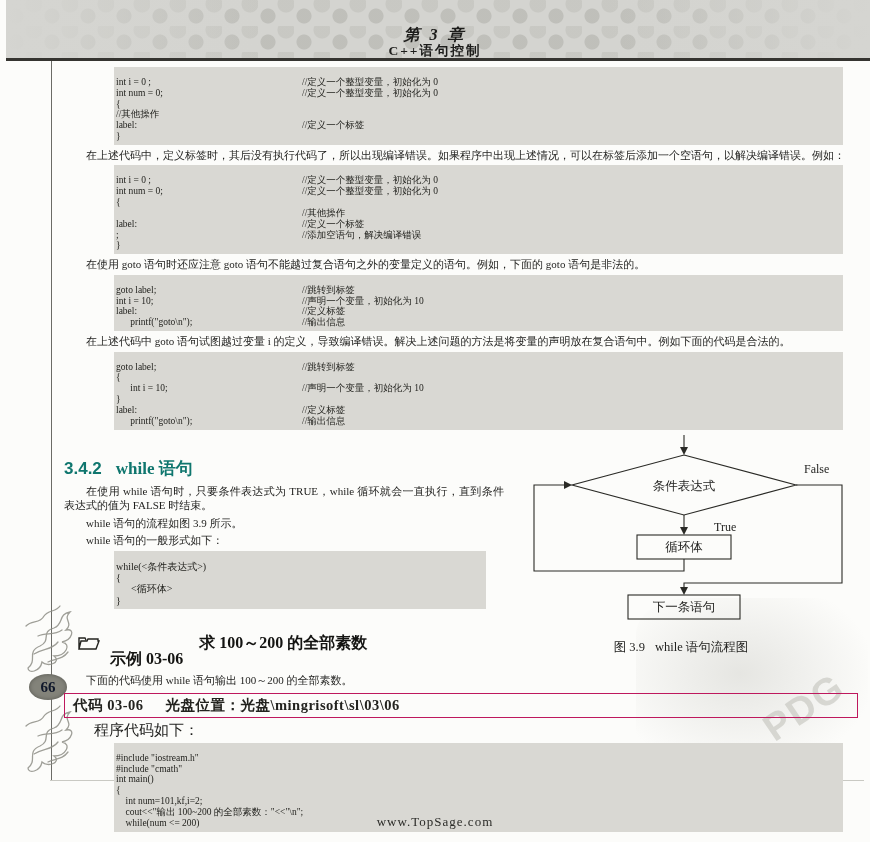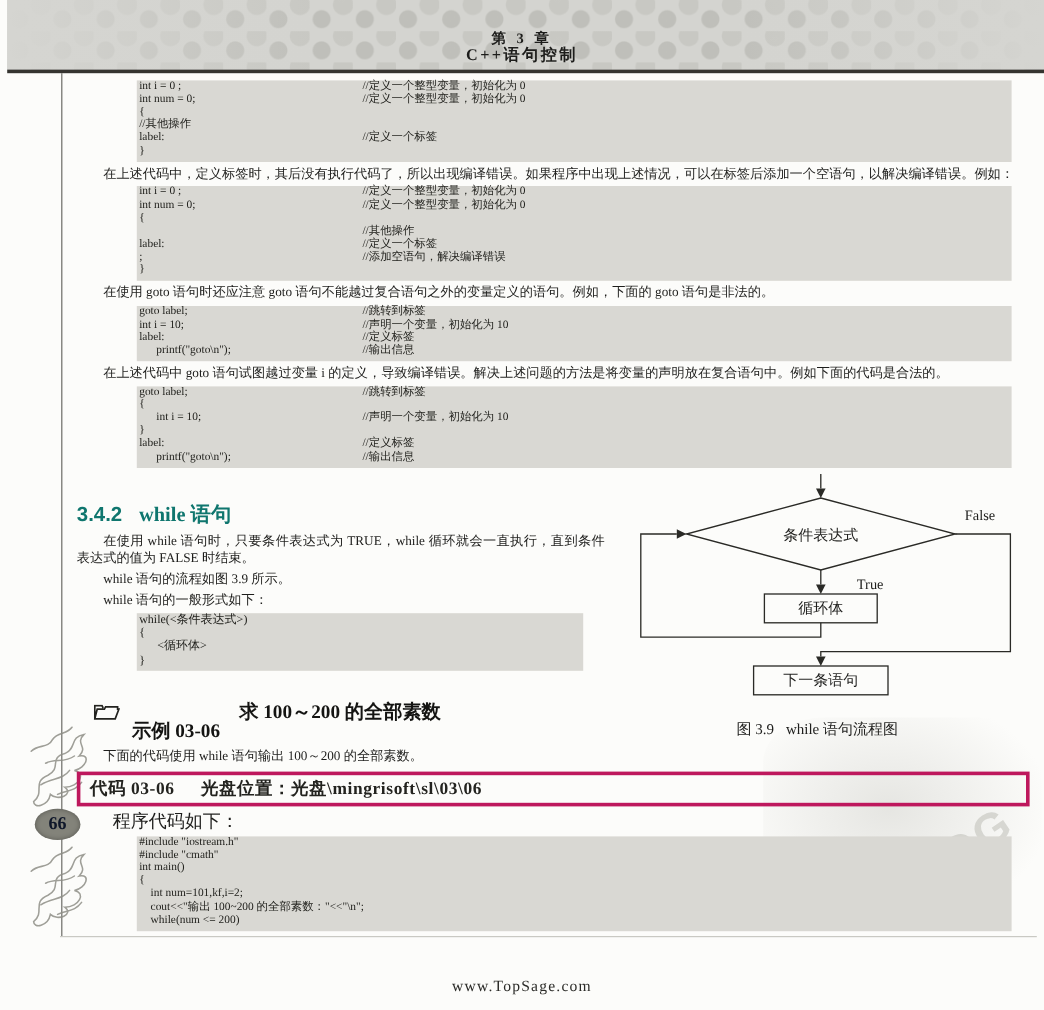--- a/index.html
+++ b/index.html
@@ -10,21 +10,21 @@
   .header-band { position:absolute; top:0; left:6px; right:0; height:58px;
     background-color:#d4d4d0;
     background-image:
       radial-gradient(circle at 10px 16px, rgba(174,174,168,.55) 7px, transparent 8px),
       radial-gradient(circle at 28px 4px, rgba(188,188,182,.5) 8px, transparent 9px);
     background-size:36px 26px; }
   .header-band::after { content:""; position:absolute; inset:0;
     background:linear-gradient(90deg,#d5d5d1 0%,rgba(213,213,209,0) 30%,rgba(213,213,209,0) 70%,#d5d5d1 100%); }
   .header-title { position:absolute; top:26px; left:0; right:0; text-align:center; z-index:2;
     color:#1d1d1b; line-height:1.1; }
-  .header-title .chap { font-size:12px; font-weight:bold; letter-spacing:3px; }
+  .header-title .chap { font-size:16px; font-weight:bold; letter-spacing:3px;font-style:italic; }
   .header-title .name { font-size:13.5px; font-weight:bold; letter-spacing:2px; }
   .header-rule { position:absolute; top:58px; left:6px; right:0; height:3px; background:#353430; }
 
   
   .left-rule { position:absolute; top:61px; left:51px; width:1px; height:719px; background:#6b6b66; }
   .bottom-rule { position:absolute; top:780px; left:50px; right:6px; height:1px; background:#c9c9c3; }
   .page-badge { position:absolute; left:29px; top:674px; width:38px; height:26px; background:#83837a;
     border-radius:50%; display:flex; align-items:center; justify-content:center;
     font-weight:bold; font-size:15px; color:#0f172a; box-shadow:inset 0 0 4px rgba(0,0,0,.35); }
   .dragon { position:absolute; left:18px; width:62px; height:74px; opacity:.85; }
@@ -35,21 +35,21 @@
     background:radial-gradient(ellipse at 45% 45%, rgba(196,196,190,.40), rgba(196,196,190,0) 75%);
     border-radius:22%; }
   .watermark-pdg { position:absolute; left:760px; top:686px; font-size:38px; font-weight:bold;
     color:rgba(189,189,183,.55); transform:rotate(-34deg); letter-spacing:2px;
     font-family:"Liberation Sans",sans-serif; }
 
   
   .content { position:absolute; left:64px; top:64px; width:794px; color:#1e1e1c; }
   p.body { font-size:11px; line-height:1.32; text-align:justify; text-indent:2em; margin:3px 0 2px 0; }
 
-  .codeblock { background:#d9d8d3; margin:3px 15px 3px 50px; padding:0 6px 3px 2px;
+  .codeblock { background:#d9d8d3; margin:3px 15px 3px 50px; padding:10px 6px 3px 2px;
     font-size:9.5px; line-height:1.14; color:#23231f; }
   .codeblock .cl { display:flex; white-space:pre; }
   .codeblock .cc { min-width:186px; white-space:pre; }
   .codeblock .cm { white-space:pre; }
   .codeblock.narrow { width:372px; font-size:10px; }
 
   .section-head { font-size:17px; font-weight:bold; margin:24px 0 4px 0; color:#0f766e; }
   .section-head .num { margin-right:14px; font-family:"Liberation Sans",sans-serif; }
 
   .while-flex { display:flex; }
@@ -57,21 +57,21 @@
   .while-right { width:354px; padding-top:0px; }
 
   .flow-caption { text-align:center; font-size:12.5px; margin-top:2px; color:#1e1e1c; }
   .flow-caption .fig { margin-right:10px; }
 
   .example-title { display:flex; align-items:center; font-size:16px; font-weight:bold;
     margin:8px 0 2px 14px; color:#141412; }
   .example-title .folder { margin-right:10px; display:inline-flex; }
   .example-title .lbl { margin-right:16px;margin-top:32px; }
 
-  .code-loc { border:3px solid #be185d; margin-top:3px; padding:2px 8px; font-size:14.5px;
+  .code-loc { border:1px solid #be185d; margin-top:3px; padding:2px 8px; font-size:14.5px;
     font-weight:bold; color:#23231f; letter-spacing:.5px; }
   .code-loc .loclbl { margin-right:22px; }
 
   .code-intro { font-size:15px; margin:3px 0 1px 0; text-indent:2em; }
 
   svg text { font-family:"Liberation Serif","DejaVu Serif",serif; }
 </style>
 </head>
 <body>
 

